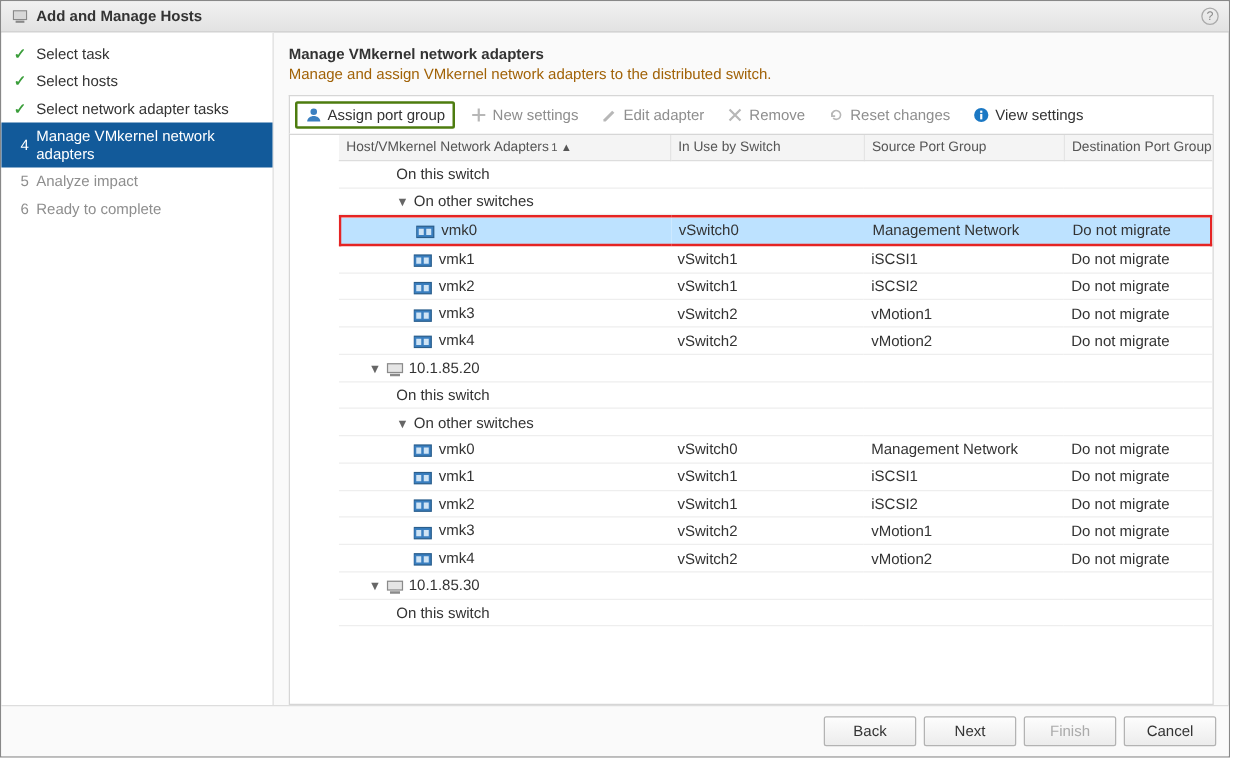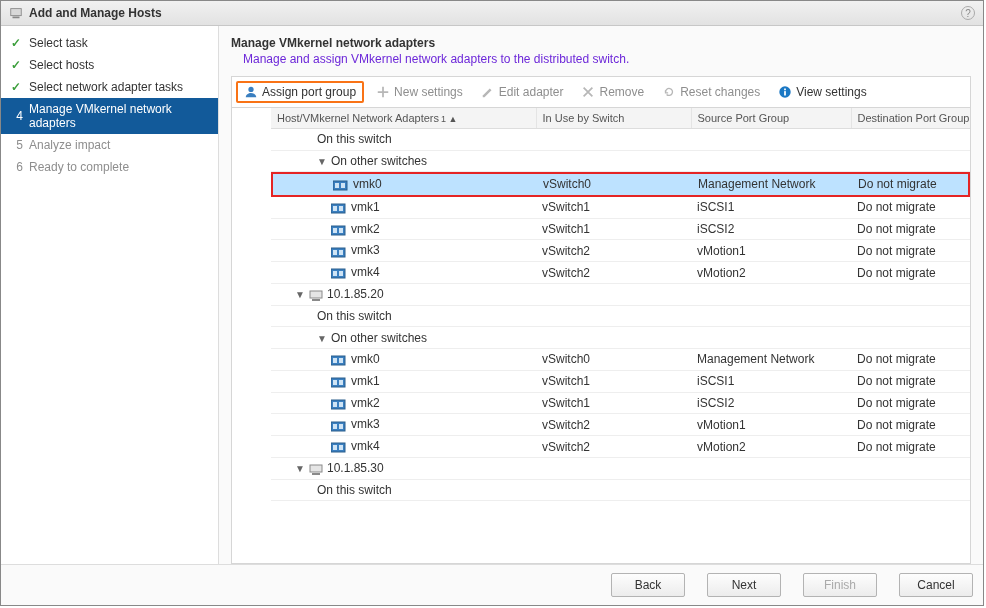--- a/index.html
+++ b/index.html
@@ -17,45 +17,45 @@
   .step.done .check { color: #3b9e3b; font-weight: bold; width: 12px; }
   .step .check { width: 12px; display:none; }
   .step.done .check { display:inline; }
   .step.active { background: #125a9a; color: #fff; border-radius: 0; }
   .step.active .num { color:#fff; }
   .step.inactive { color: #8e8e8e; }
   .step .label { flex: 1; }
   .step.active .label { font-weight: normal; }
   .main { flex:1; display:flex; flex-direction:column; padding: 10px 12px 0 12px; overflow:hidden; }
   .heading { font-weight: bold; color:#333; margin-bottom:2px; }
-  .subheading { color:#6d28d9; margin-bottom:10px;margin-left:12px; }
+  .subheading { color:#a16207; margin-bottom:10px; }
   .toolbar { border: 1px solid #d6d6d6; border-bottom:none; background:#fff; padding:4px 4px; display:flex; gap:6px; align-items:center; }
   .toolbar .btn { display:inline-flex; align-items:center; gap:4px; padding:2px 6px; color:#8e8e8e; border-radius:2px; }
   .toolbar .btn .glyph{ width:14px; height:14px; display:inline-block; }
   .toolbar .btn.enabled { color:#333; }
-  .toolbar .btn.highlight { border:2px solid #f97316; }
+  .toolbar .btn.highlight { border:2px solid #4d7c0f; }
   .toolbar .btn.view.enabled .glyph { color:#1b78c4; }
   .table-wrap { flex:1; border:1px solid #d6d6d6; background:#fff; display:flex; flex-direction:column; overflow:hidden;padding-left:39px; }
   table { width:100%; border-collapse:collapse; table-layout:fixed; }
   thead th { background:#f4f4f4; border-bottom:1px solid #ddd; border-right:1px solid #e4e4e4; text-align:left; font-weight:normal; font-size:11px; color:#555; padding:4px 6px; white-space:nowrap; overflow:hidden; }
   thead th:last-child{border-right:none;}
   thead th .sort { font-size:9px; margin-left:2px; }
   tbody { display:block; overflow-y:scroll; height: 380px; }
   thead, tbody tr { display:table; width:100%; table-layout:fixed; }
   tbody td { border-bottom:1px solid #eee; padding:3px 6px; white-space:nowrap; overflow:hidden; text-overflow:ellipsis; height:21px; vertical-align:middle; }
   .col-name{width:265px;} .col-sw{width:155px;} .col-src{width:160px;} .col-dst{width:auto;}
   .indent-1{padding-left:18px;} .indent-2{padding-left:40px;} .indent-3{padding-left:54px;}
   .tree-toggle{display:inline-block;width:10px;text-align:center;color:#666;margin-right:4px;font-size:10px;}
   .host-icon,.nic-icon{display:inline-block;vertical-align:middle;margin-right:4px;}
   .host-icon svg,.nic-icon svg{vertical-align:middle;}
   tr.selected td{background:#bde2ff;}
   tr.selected.highlight td{border-top:2px solid #e52424;border-bottom:2px solid #e52424;}
   tr.selected.highlight td:first-child{border-left:2px solid #e52424;}
   tr.selected.highlight td:last-child{border-right:2px solid #e52424;}
-  .footer { border-top:1px solid #ddd; padding:8px 10px; display:flex; justify-content:flex-end; gap:22px; background:#fafafa; }
+  .footer { border-top:1px solid #ddd; padding:8px 10px; display:flex; justify-content:flex-end; gap:6px; background:#fafafa; }
   .footer button { min-width:74px; height:24px; border:1px solid #b3b3b3; background:linear-gradient(#fdfdfd,#ececec); color:#333; border-radius:2px; font-size:12px; }
   .footer button.disabled { color:#aaa; }
   .glyph-user svg, .glyph-plus svg,.glyph-pencil svg,.glyph-x svg,.glyph-undo svg,.glyph-info svg{width:14px;height:14px;}
 </style>
 </head>
 <body>
 
 <div class="dialog">
   <div class="titlebar">
     <span class="titlebar-icon">

